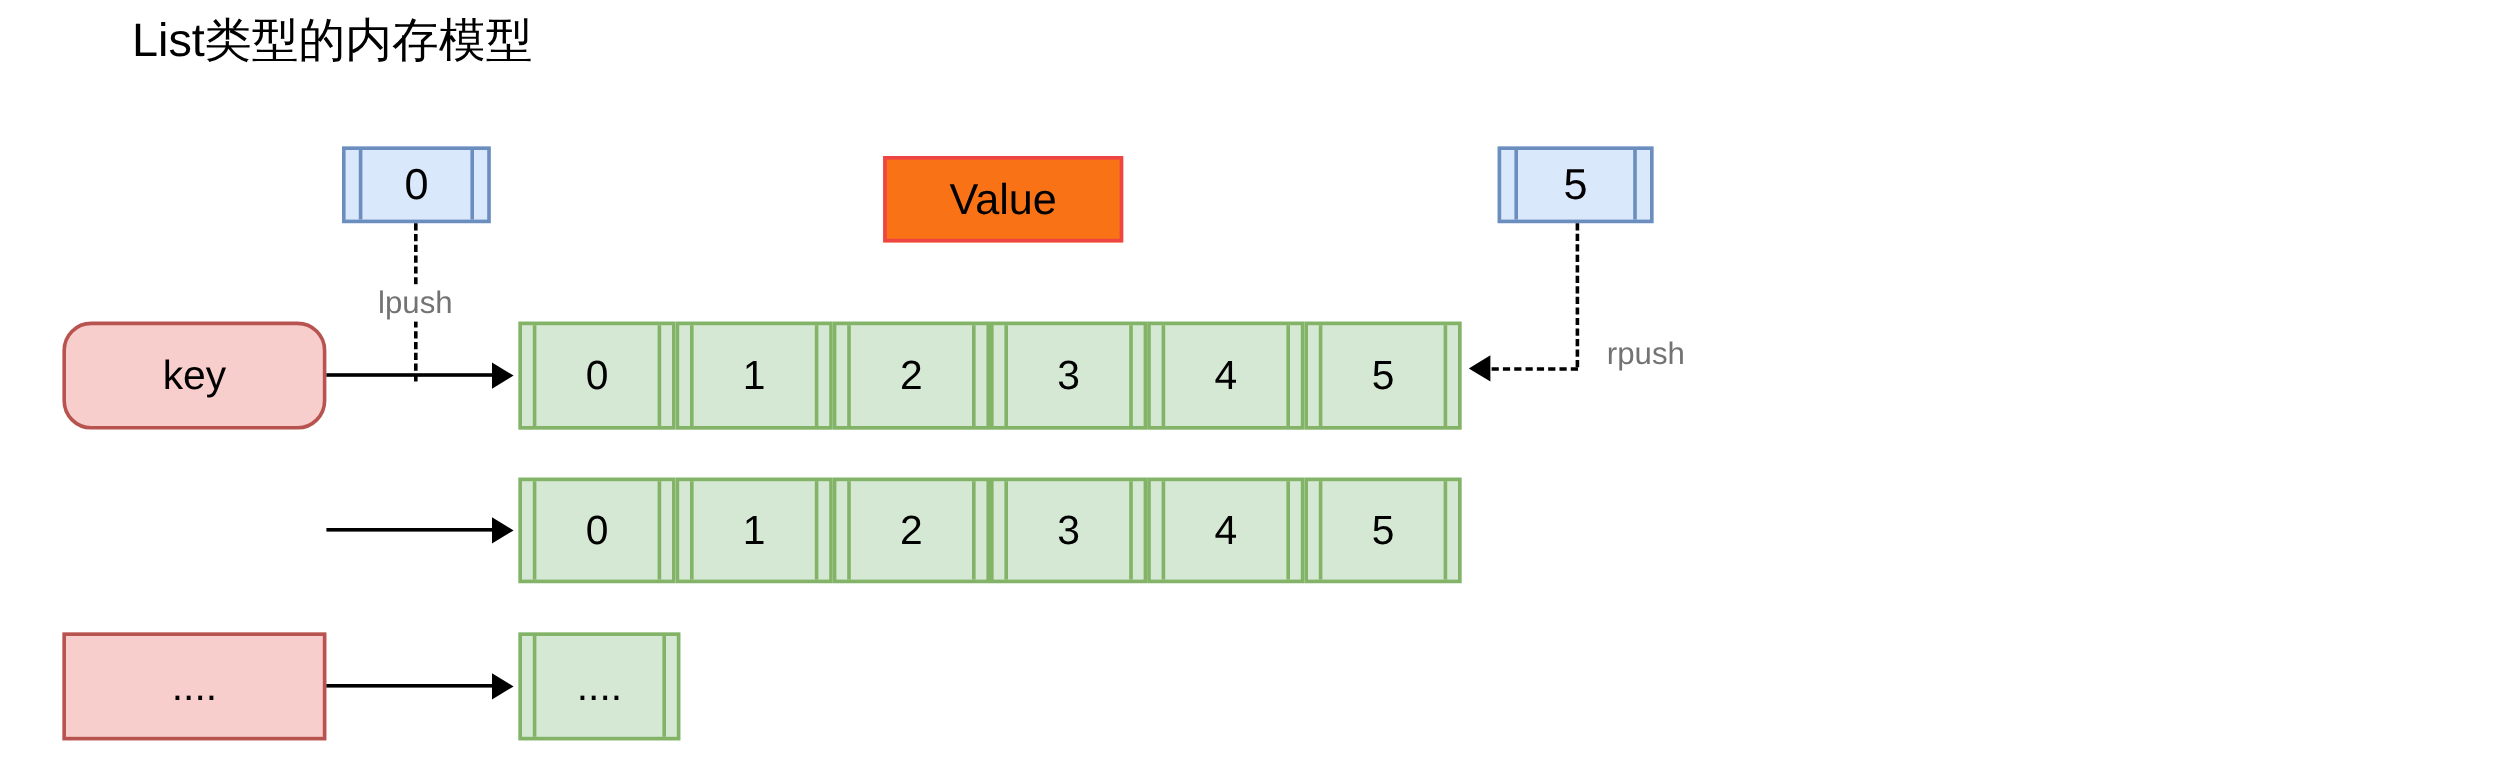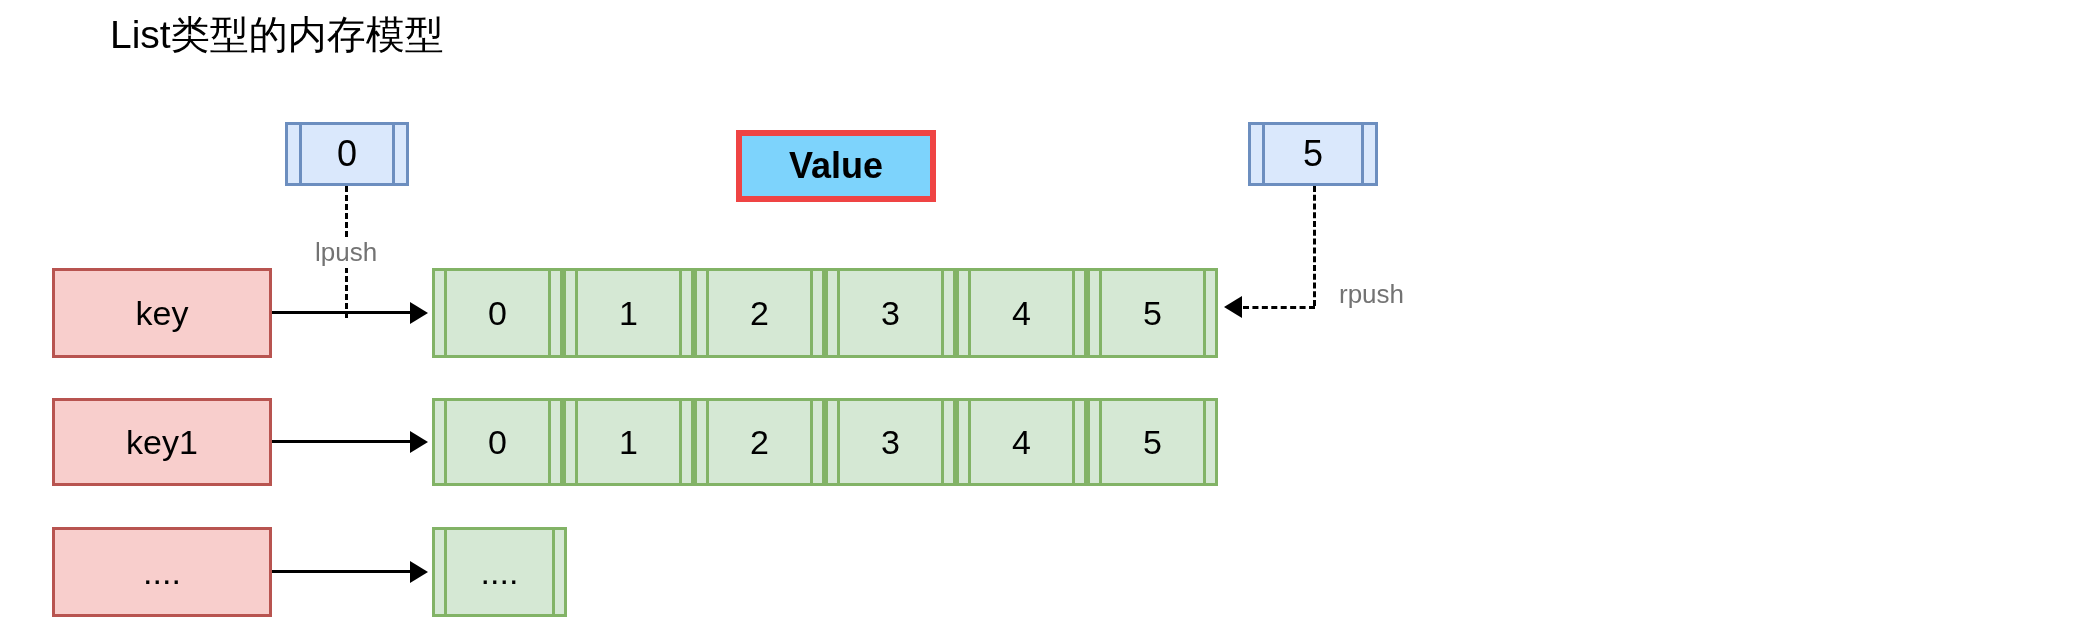--- a/index.html
+++ b/index.html
@@ -43,25 +43,24 @@
   
   .key-box {
     background: #f8cecc;
     border: 3px solid #b85450;
     font-size: 34px;
     color: #000000;
   }
 
   
   .value-box {
-    background: #7dd3fc;
-    border: 6px solid #ef4444;
+    background: #f97316;
+    border: 3px solid #ef4444;
     font-size: 36px;
     color: #000000;
-    font-weight: bold;
   }
 
   
   .blue-strip {
     position: absolute;
     box-sizing: border-box;
     background: #dae8fc;
     border: 3px solid #6c8ebf;
     display: flex;
     align-items: stretch;
@@ -174,21 +173,21 @@
     <span class="edge left"></span>
     <span class="mid">5</span>
     <span class="edge right"></span>
   </div>
 
   <div class="v-dashed" style="left:1313px; top:186px; height:120px;"></div>
   <div class="h-dashed" style="left:1243px; top:306px; width:72px;"></div>
   <div class="arrow-left" style="left:1224px; top:296px;"></div>
   <div class="edge-label" style="left:1336px; top:279px;">rpush</div>
 
-  <div class="box key-box" style="left:52px; top:268px; width:220px; height:90px;">
+  <div class="box key-box" style="left:52px; top:268px; width:220px; height:90px;border-radius:24px;">
     <span>key</span>
   </div>
   <div class="h-line" style="left:272px; top:311px; width:140px;"></div>
   <div class="arrow-right" style="left:410px; top:302px;"></div>
 
   <div class="list-row" style="left:432px; top:268px; height:90px;">
     <div class="list-cell" style="width:131px;">
       <span class="edge left"></span>
       <span class="mid">0</span>
       <span class="edge right"></span>
@@ -213,23 +212,20 @@
       <span class="mid">4</span>
       <span class="edge right"></span>
     </div>
     <div class="list-cell" style="width:131px;">
       <span class="edge left"></span>
       <span class="mid">5</span>
       <span class="edge right"></span>
     </div>
   </div>
 
-  <div class="box key-box" style="left:52px; top:398px; width:220px; height:88px;">
-    <span>key1</span>
-  </div>
   <div class="h-line" style="left:272px; top:440px; width:140px;"></div>
   <div class="arrow-right" style="left:410px; top:431px;"></div>
 
   <div class="list-row" style="left:432px; top:398px; height:88px;">
     <div class="list-cell" style="width:131px;">
       <span class="edge left"></span>
       <span class="mid">0</span>
       <span class="edge right"></span>
     </div>
     <div class="list-cell" style="width:131px;">

